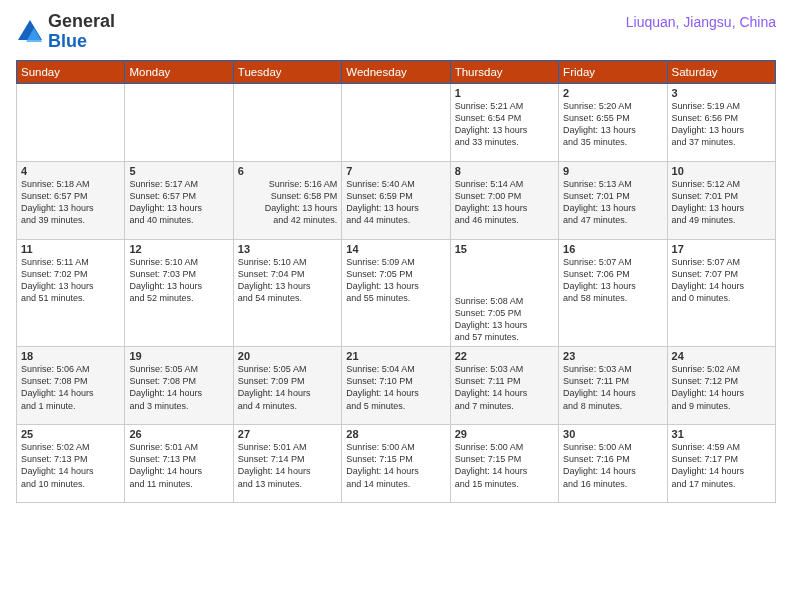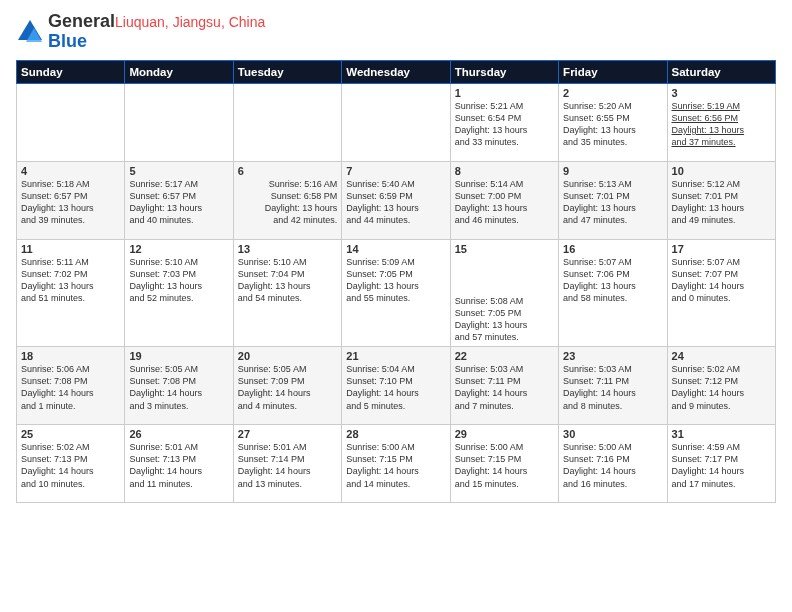--- a/index.html
+++ b/index.html
@@ -10,21 +10,21 @@
       background: #fff;
       overflow: hidden;
     }
     .page {
       width: 792px;
       height: 612px;
       padding: 12px 16px;
     }
     .header {
       display: flex;
-      justify-content: flex-start;
+      justify-content: space-between;
       align-items: flex-start;
       margin-bottom: 8px;
     }
     .logo {
       display: flex;
       align-items: center;
       gap: 4px;
     }
     .logo-text {
       font-size: 18px;
@@ -41,33 +41,33 @@
       text-align: right;
     }
     .calendar-title {
       font-size: 32px;
       font-weight: bold;
       color: #333;
       line-height: 1;
     }
     .calendar-subtitle {
       font-size: 14px;
-      color: #ef4444;
+      color: #8b5cf6;
       margin-top: 2px;
     }
     .calendar-table {
       width: 100%;
       border-collapse: collapse;
       table-layout: fixed;
     }
     .calendar-table th {
-      background-color: #0f172a;
+      background-color: #c2410c;
       color: #fff;
       font-size: 11.5px;
-      font-weight: bold;
+      font-weight: normal;
       padding: 5px 4px;
       text-align: left;
       border: 1px solid #1565c0;
     }
     .calendar-table td {
       border: 1px solid #ccc;
       vertical-align: top;
       padding: 3px 4px;
       font-size: 9.5px;
       color: #333;
@@ -139,21 +139,21 @@
           </td>
           <td>
             <span class="day-number">2</span>
             <div class="day-info" style="white-space: pre-line;">Sunrise: 5:20 AM
 Sunset: 6:55 PM
 Daylight: 13 hours
 and 35 minutes.</div>
           </td>
           <td>
             <span class="day-number">3</span>
-            <div class="day-info" style="white-space: pre-line; text-decoration: underline;">Sunrise: 5:19 AM
+            <div class="day-info" style="white-space: pre-line;">Sunrise: 5:19 AM
 Sunset: 6:56 PM
 Daylight: 13 hours
 and 37 minutes.</div>
           </td>
         </tr>
         <tr>
           <td>
             <span class="day-number">4</span>
             <div class="day-info" style="white-space: pre-line;">Sunrise: 5:18 AM
 Sunset: 6:57 PM

